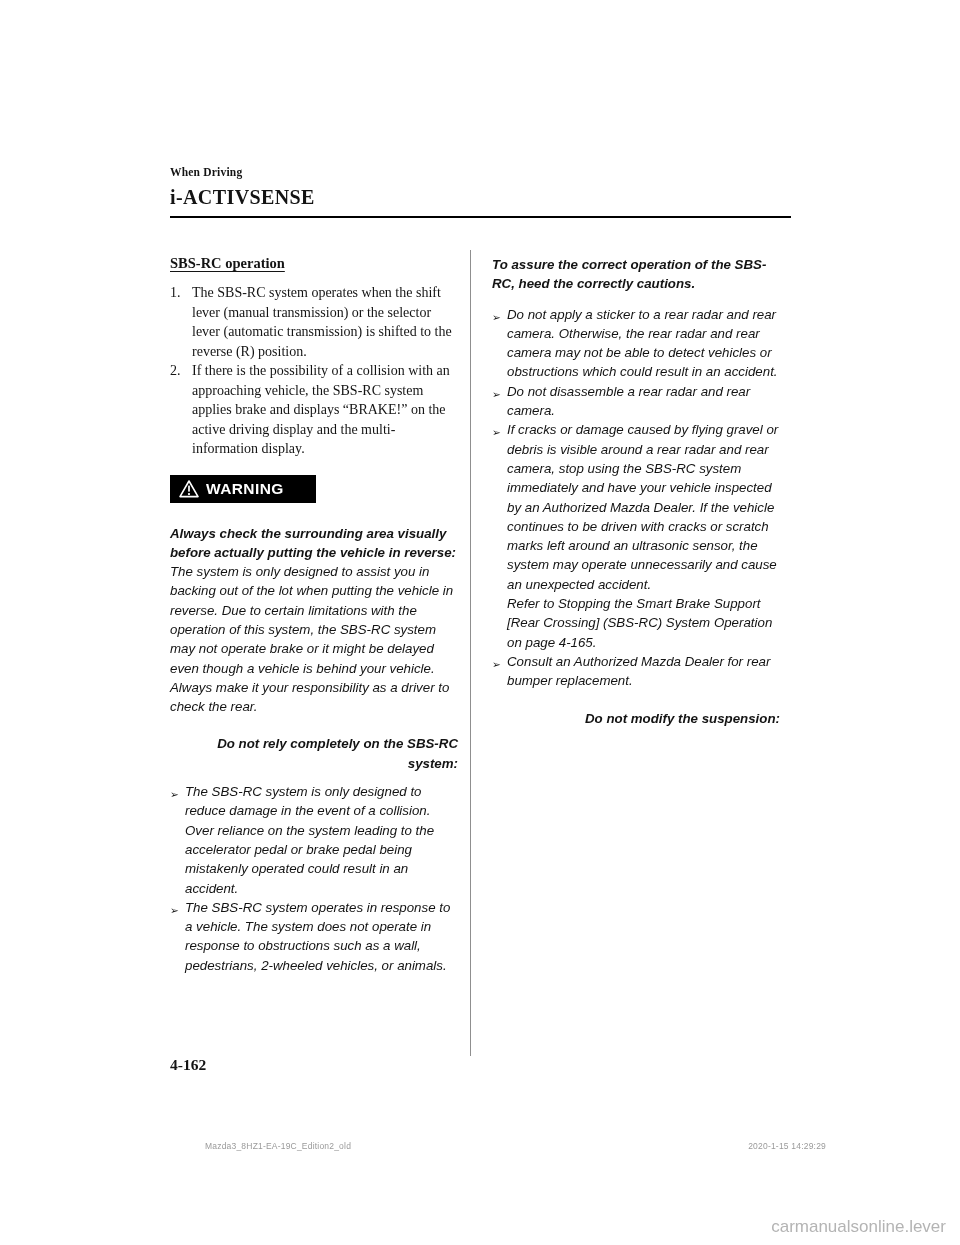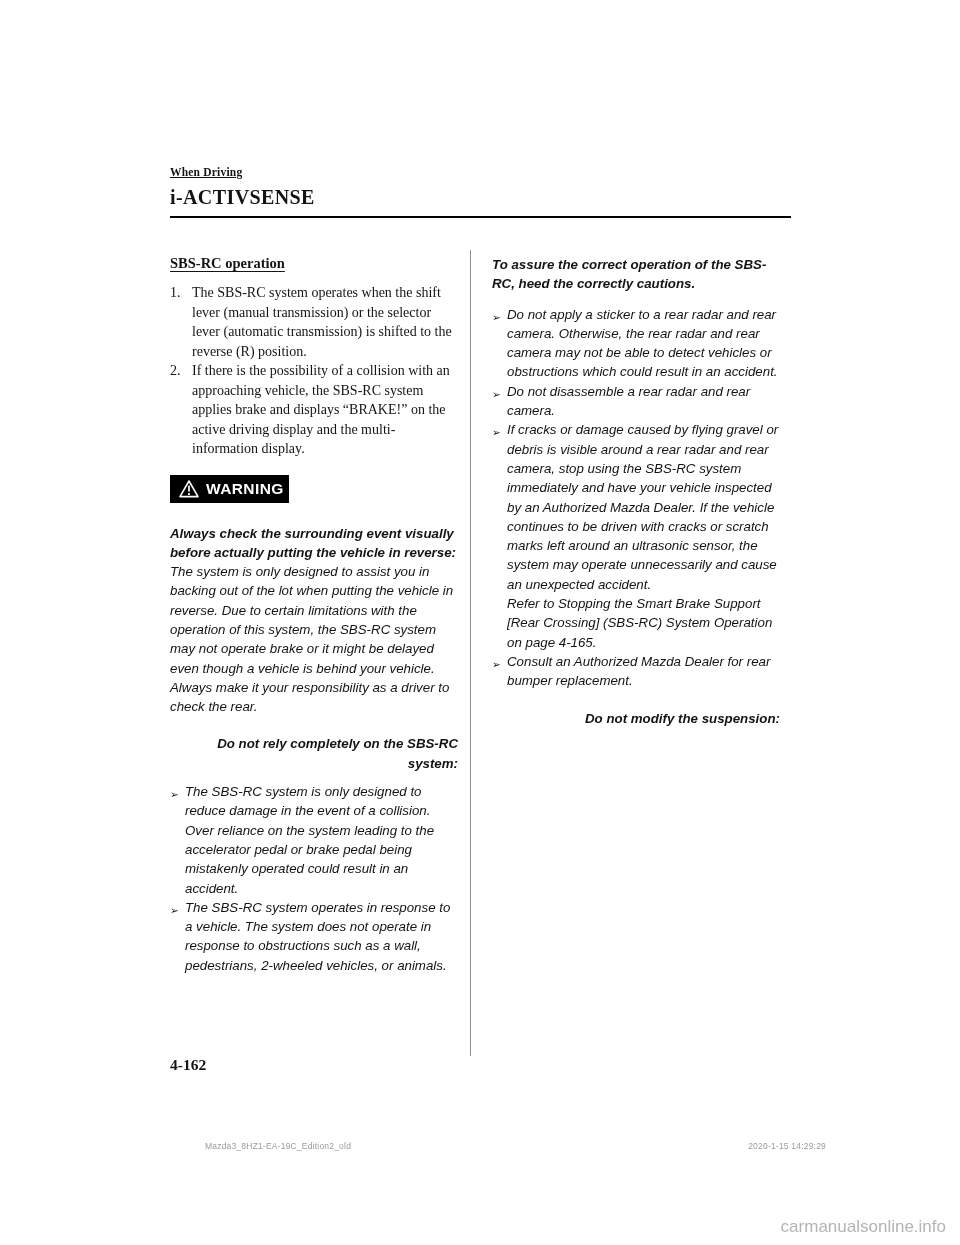--- a/index.html
+++ b/index.html
@@ -7,21 +7,21 @@
   .page {
     position:relative;
     width:960px; height:1245px;
     background:#ffffff;
     overflow:hidden;
     font-family:"Liberation Serif", serif;
     color:#141414;
   }
   .content { position:absolute; left:170px; top:166px; width:621px; }
 
-  .kicker { font-size:11.5px; font-weight:bold; letter-spacing:0.2px;text-decoration:underline; }
+  .kicker { font-size:11.5px; font-weight:bold; letter-spacing:0.2px; }
   .doc-title { font-size:20px; font-weight:bold; letter-spacing:0.4px; margin-top:8px; }
   .header-rule { height:2px; background:#000; margin-top:7px; }
 
   .columns { display:flex; gap:34px; margin-top:37px; }
   .col { width:288px; }
   .col-divider {
     position:absolute; left:300px; top:84px;
     width:1px; height:806px; background:#8f8f8f;
   }
 
@@ -32,21 +32,21 @@
     margin-bottom:11px;
   }
   .num-item { display:flex; }
   .num { width:22px; flex:none; }
   .num-text { flex:1; }
 
   .warning-box {
     margin-top:16px;
     display:inline-flex; align-items:center; gap:7px;
     background:#000; color:#fff;
-    padding:5px 5px 5px 9px;
+    padding:5px 32px 5px 9px;
     font-family:"Liberation Sans", sans-serif;
     font-weight:bold; font-size:15.5px; letter-spacing:0.4px;
   }
   .warning-icon { display:flex; align-items:center; }
 
   .em {
     font-family:"Liberation Sans", sans-serif;
     font-style:italic;
     font-size:13.3px; line-height:19.3px;
   }
@@ -112,21 +112,21 @@
           <span class="warning-icon">
             <svg width="20" height="18" viewBox="0 0 20 18" aria-hidden="true">
               <path d="M10 1 L19 16.6 L1 16.6 Z" fill="none" stroke="#ffffff" stroke-width="1.6" stroke-linejoin="round"></path>
               <rect x="9.15" y="5.6" width="1.7" height="6" fill="#ffffff"></rect>
               <circle cx="10" cy="14.1" r="1.15" fill="#ffffff"></circle>
             </svg>
           </span>
           <span>WARNING</span>
         </div>
 
-        <p class="em em-bold mt21">Always check the surrounding event visually before actually putting the vehicle in reverse:</p>
+        <p class="em em-bold mt21">Always check the surrounding area visually before actually putting the vehicle in reverse:</p>
         <p class="em">The system is only designed to assist you in backing out of the lot when putting the vehicle in reverse. Due to certain limitations with the operation of this system, the SBS-RC system may not operate brake or it might be delayed even though a vehicle is behind your vehicle. Always make it your responsibility as a driver to check the rear.</p>
 
         <p class="em em-bold mt18">Do not rely completely on the SBS-RC system:</p>
 
         <div class="em mt9">
           <div class="bullet">
             <span class="bullet-marker">➢</span>
             <span class="bullet-text">The SBS-RC system is only designed to reduce damage in the event of a collision. Over reliance on the system leading to the accelerator pedal or brake pedal being mistakenly operated could result in an accident.</span>
           </div>
           <div class="bullet">
@@ -168,15 +168,15 @@
     </div>
   </div>
 
   <div class="page-number">4-162</div>
 
   <div class="print-info">
     <span>Mazda3_8HZ1-EA-19C_Edition2_old</span>
     <span>2020-1-15 14:29:29</span>
   </div>
 
-  <div class="watermark">carmanualsonline.info</div>
+  <div class="watermark">carmanualsonline.lever</div>
 
 </div>
 
 </body></html>

